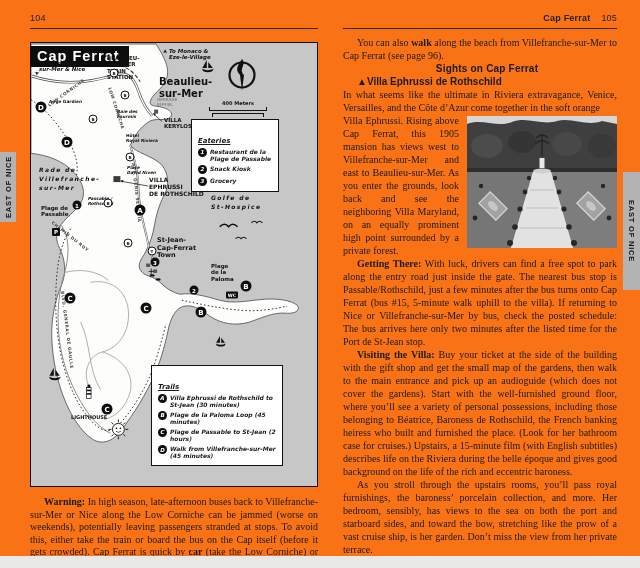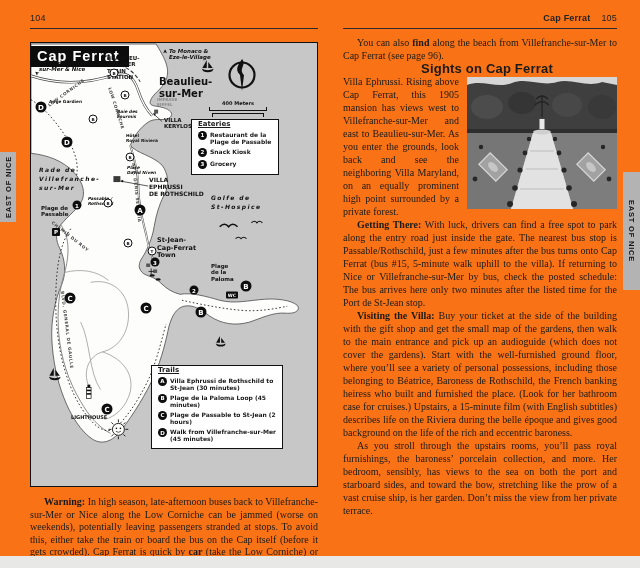--- a/index.html
+++ b/index.html
@@ -37,22 +37,22 @@
        font-weight:bold;color:#111;white-space:pre-line;}
   .lbl.it{font-style:italic;}
   .lbl.tiny{font-size:4.3px;font-weight:bold;}
   .lbl.gray{color:#8a8a8a;}
   .lbl.sp{letter-spacing:1.4px;line-height:1.5;font-size:6px;}
   .lbl.ctr{}
   .lbl.big{font-size:10px;}
   .lbl.road{font-size:4.2px;color:#444;letter-spacing:.6px;white-space:nowrap;}
   .arrow{position:absolute;font-size:6px;color:#111;}
 
-  .legend{position:absolute;background:#fff;border:1px solid #111;padding:0 5px 5px 6px;
-       font-family:"DejaVu Sans",sans-serif;box-sizing:border-box;}
+  .legend{position:absolute;background:#fff;border:1px solid #111;padding:17px 5px 5px 6px;
+       font-family:"DejaVu Sans",sans-serif;box-sizing:border-box;font-style:italic;}
   .legend-title{font-size:7px;font-weight:bold;text-decoration:underline;margin-bottom:2px;}
   .legend-item{display:flex;gap:3px;margin-top:2.5px;font-size:6px;line-height:1.22;font-weight:bold;}
   .legend-item .txt{flex:1;}
 
   .mk{position:absolute;transform:translate(-50%,-50%);display:flex;align-items:center;
       justify-content:center;font-family:"DejaVu Sans",sans-serif;font-weight:bold;z-index:4;}
   .mk.eatery{width:9px;height:9px;border-radius:50%;background:#0d0d0d;color:#fff;font-size:5.5px;}
   .mk.trail{width:11px;height:11px;border-radius:50%;background:#0d0d0d;color:#fff;font-size:7px;}
   .mk.bus{width:7px;height:7px;border-radius:50%;background:#fff;color:#111;border:.8px solid #111;font-size:4.2px;}
   .mk.parking{width:8px;height:8px;border-radius:1px;background:#0d0d0d;color:#fff;font-size:5.5px;}
@@ -69,21 +69,21 @@
 
   
   .warning{position:absolute;left:30px;top:496px;width:288px;font-size:10px;line-height:12.6px;
       text-align:justify;}
   .warning p{margin:0;text-indent:14px;}
 
   .rp{position:absolute;left:343px;top:36px;width:274px;font-size:10px;line-height:13px;
       text-align:justify;}
   .rp p{margin:0;text-indent:14px;}
   .rp p.noind{text-indent:0;}
-  .sights-h{font-family:"Liberation Sans",sans-serif;font-weight:bold;font-size:13px;
+  .sights-h{font-family:"Liberation Sans",sans-serif;font-weight:bold;font-size:10px;
       text-align:center;margin:8px 0 6px 0;letter-spacing:.2px;text-indent:0;}
   .sight-sub{font-family:"Liberation Sans",sans-serif;font-weight:bold;font-size:10px;
       margin:0 0 1px 0;text-indent:0;text-align:left;}
   .photo{float:right;width:150px;height:132px;margin:2px 0 3px 8px;background:#888;}
   .photo svg{display:block;width:100%;height:100%;}
 </style>
 </head>
 <body>
 
 <div class="spread">
@@ -328,22 +328,24 @@
       </div>
 
     </div>
   </div>
 
   <div class="warning">
     <p><b>Warning:</b><span> In high season, late-afternoon buses back to Villefranche-sur-Mer or Nice along the Low Corniche can be jammed (worse on weekends), potentially leaving passengers stranded at stops. To avoid this, either take the train or board the bus on the Cap itself (before it gets crowded). Cap Ferrat is quick by </span><b>car</b><span> (take the Low Corniche) or </span><b>taxi/Uber</b><span> (allow €22 one-way from Villefranche-sur-Mer).</span></p>
   </div>
 
   <div class="rp">
-    <p><span>You can also </span><b>find</b><span> along the beach from Villefranche-sur-Mer to Cap Ferrat (see page 96).</span></p>
+    <p><span>You can also </span><b>walk</b><span> along the beach from Villefranche-sur-Mer to Cap Ferrat (see page 96).</span></p>
     <p class="sights-h">Sights on Cap Ferrat</p>
+    <p class="sight-sub">▲Villa Ephrussi de Rothschild</p>
+    <p class="noind"><span>In what seems like the ultimate in Riviera extravagance, Venice, Versailles, and the Côte d’Azur come together in the soft orange</span></p>
 
     <div class="photo">
       <svg viewBox="0 0 150 132">
         <rect x="0" y="0" width="150" height="132" fill="#c2c2c2"></rect>
         <rect x="0" y="0" width="150" height="10" fill="#d6d6d6"></rect>
         <path d="M0,8 C15,2 30,12 45,6 C60,0 75,10 90,5 C105,1 120,11 135,5 L150,8 L150,56 L0,56 Z" fill="#3f3f3f"></path>
         <ellipse cx="20" cy="30" rx="16" ry="12" fill="#4c4c4c"></ellipse>
         <ellipse cx="55" cy="26" rx="14" ry="11" fill="#353535"></ellipse>
         <ellipse cx="100" cy="28" rx="15" ry="12" fill="#484848"></ellipse>
         <ellipse cx="135" cy="30" rx="14" ry="12" fill="#393939"></ellipse>

